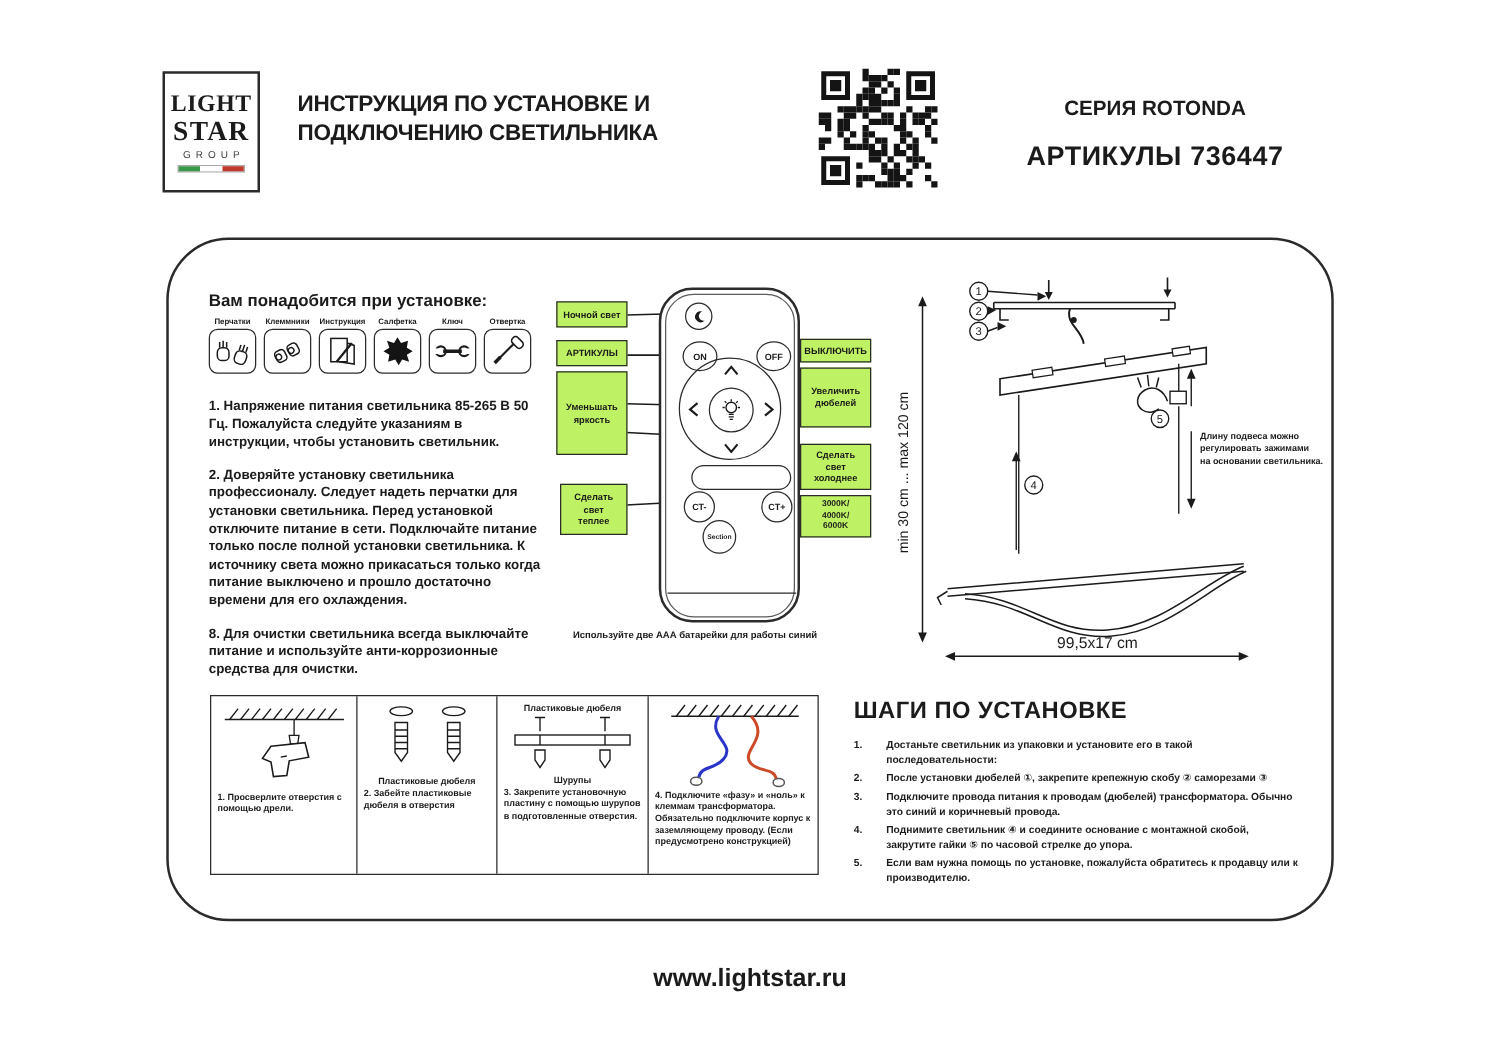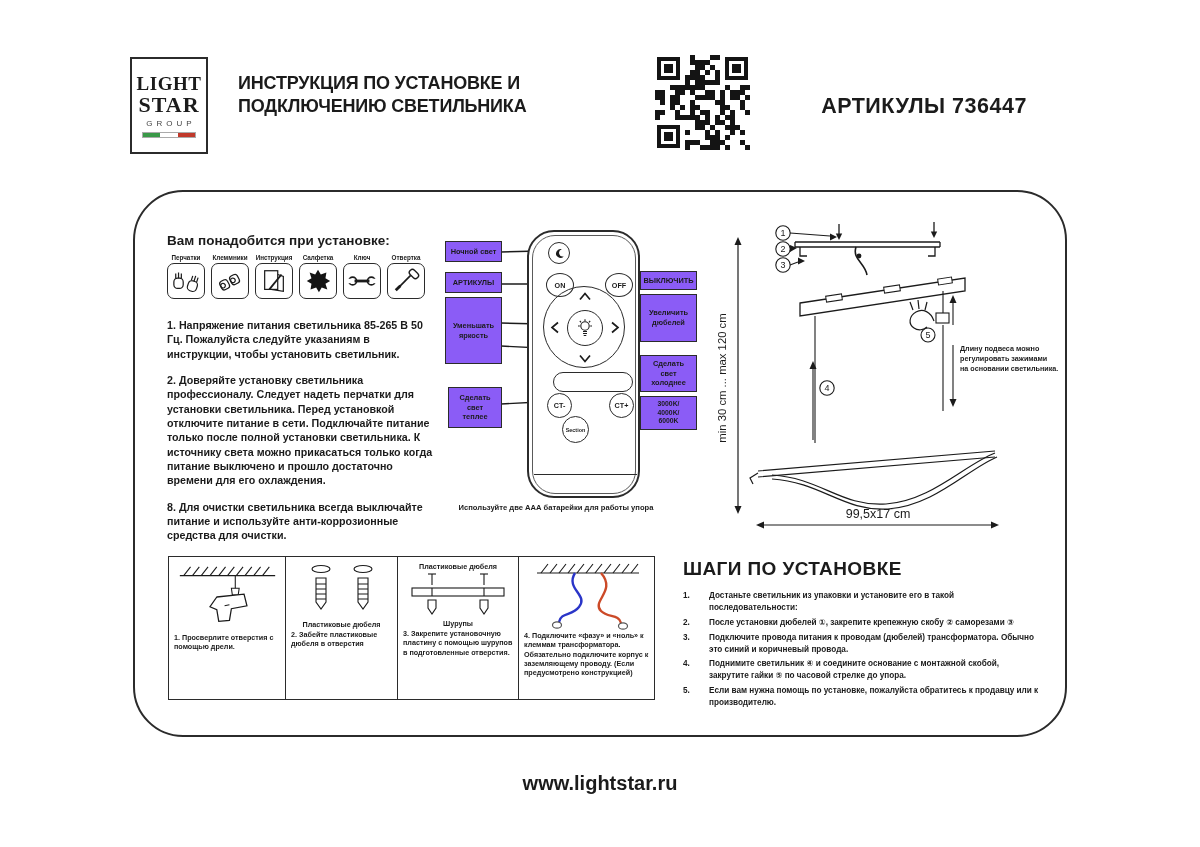--- a/index.html
+++ b/index.html
@@ -33,21 +33,21 @@
   .tools-row{left:166px;top:254px;width:266px;display:flex;gap:4px}
   .tool{width:40px;display:flex;flex-direction:column;align-items:center}
   .tool-label{font-size:6.3px;font-weight:700;margin-bottom:2px;white-space:nowrap}
   .tool-box{width:38px;height:36px;border:1.7px solid #2b2b2b;border-radius:7px;display:flex;align-items:center;justify-content:center}
 
   
   .warn-col{left:167px;top:318px;width:266px;font-size:10.7px;font-weight:600;line-height:1.34}
   .warn-col p{margin-bottom:12px}
 
   
-  .rlabel{position:absolute;border:1.3px solid #2b2b2b;display:flex;align-items:center;justify-content:center;text-align:center;font-size:7.4px;font-weight:700;line-height:1.3;padding:1px;white-space:pre-line;background:#8b5cf6}
+  .rlabel{position:absolute;border:1.3px solid #2b2b2b;display:flex;align-items:center;justify-content:center;text-align:center;font-size:7.4px;font-weight:700;line-height:1.3;padding:1px;white-space:pre-line;background:#bef264}
 
   
   .remote{left:527px;top:230px;width:113px;height:268px;border:2px solid #2b2b2b;border-radius:27px;background:#fff}
   .remote-inner{position:absolute;inset:2.5px;border:1.2px solid #5a5a5a;border-radius:23px}
   .rbtn{position:absolute;border:1.5px solid #2b2b2b;border-radius:50%;display:flex;align-items:center;justify-content:center;font-size:7.2px;font-weight:700;background:#fff}
   .dpad{position:absolute;border:1.5px solid #2b2b2b;border-radius:50%}
   .chev{position:absolute;width:14px;height:9px}
   .chev svg{width:14px;height:9px}
   .pill{position:absolute;border:1.5px solid #2b2b2b;border-radius:11px;background:#fff}
   .battery-line{position:absolute;border-top:1.5px solid #2b2b2b}
@@ -225,20 +225,21 @@
     </div>
   <div class="qf" style="right:2px;top:2px">
       <i></i>
     </div>
   <div class="qf" style="left:2px;bottom:2px">
       <i></i>
     </div>
 </div>
 
 <div class="abs series-block">
+  <div class="series">СЕРИЯ ROTONDA</div>
   <div class="article">АРТИКУЛЫ 736447</div>
 </div>
 
 <div class="abs card"></div>
 
 <div class="abs tools-heading">Вам понадобится при установке:</div>
 <div class="abs tools-row">
   <div class="tool">
     <div class="tool-label">Перчатки</div>
     <div class="tool-box">
@@ -403,21 +404,21 @@
   </div>
   <div class="pill" style="left:24px;top:140px;width:80px;height:20px"></div>
   <div class="rbtn" style="left:18px;top:161px;width:25px;height:25px">CT-</div>
   <div class="rbtn" style="left:80px;top:161px;width:25px;height:25px">CT+</div>
   <div class="rbtn" style="left:33px;top:184px;width:27px;height:27px">
       <span class="section-txt">Section</span>
     </div>
   <div class="battery-line" style="left:5px;top:242px;width:103px"></div>
 </div>
 
-<div class="abs remote-note">Используйте две ААА батарейки для работы упора</div>
+<div class="abs remote-note">Используйте две ААА батарейки для работы синий</div>
 
 <svg class="abs" style="left:706px;top:215px" width="314" height="345" viewBox="0 0 314 345">
   <g stroke="#1b1b1b" stroke-width="1.2" fill="none">
 
     <line x1="32" y1="28" x2="32" y2="293"></line>
   </g>
   <polygon points="32,22 28.5,30 35.5,30" fill="#1b1b1b"></polygon>
   <polygon points="32,299 28.5,291 35.5,291" fill="#1b1b1b"></polygon>
   <text x="20" y="163" transform="rotate(-90 20 163)" text-anchor="middle" font-size="11.3" font-weight="500">min 30 cm ... max 120 cm</text>
 

